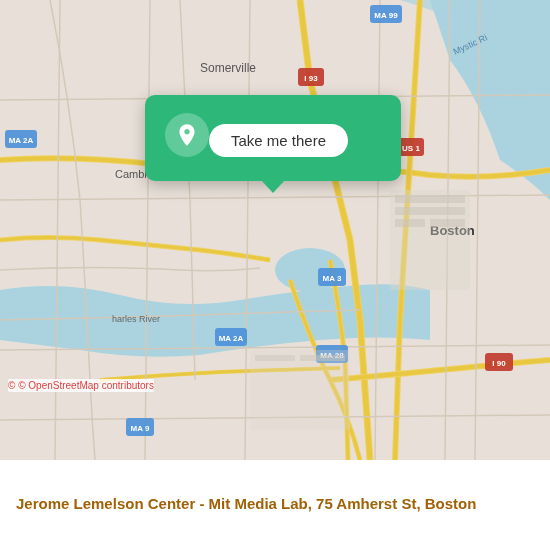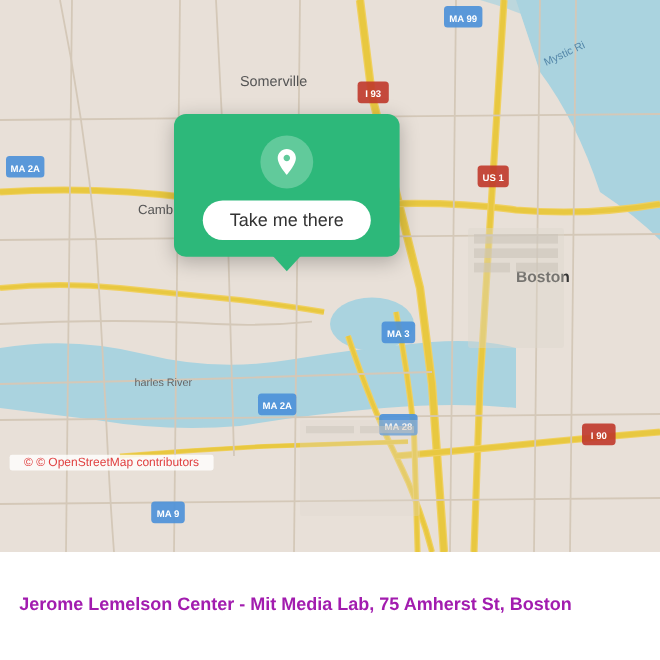--- a/index.html
+++ b/index.html
@@ -24,25 +24,24 @@
       position: absolute;
       top: 0; left: 0;
       width: 100%; height: 100%;
     }
 
     
     .popup-card {
       position: absolute;
       top: 95px;
       left: 145px;
-      width: 188px;
+      width: 256px;
       background: #2db87a;
       border-radius: 10px;
       display: flex;
-      flex-direction: column;
       align-items: center;
       padding: 18px 20px 14px;
       box-shadow: 0 4px 16px rgba(0,0,0,0.25);
       z-index: 10;
     }
 
     .popup-card::after {
       content: '';
       position: absolute;
       bottom: -12px;
@@ -94,36 +93,36 @@
       position: relative;
     }
 
     .attribution {
       position: absolute;
       bottom: 68px;
       left: 8px;
       font-size: 10px;
       color: #666;
       background: rgba(255,255,255,0.8);
-      padding: 1px 12px;
+      padding: 1px 0;
       border-radius: 2px;
     }
 
     .attribution span {
       color: #e04040;
     }
 
     .place-info {
       flex: 1;
     }
 
     .place-name {
       font-size: 15px;
       font-weight: 600;
-      color: #a21caf;
+      color: #a16207;
       line-height: 1.3;
       margin-bottom: 2px;
     }
 
     .moovit-logo {
       display: flex;
       align-items: center;
       margin-left: 12px;
     }
 

